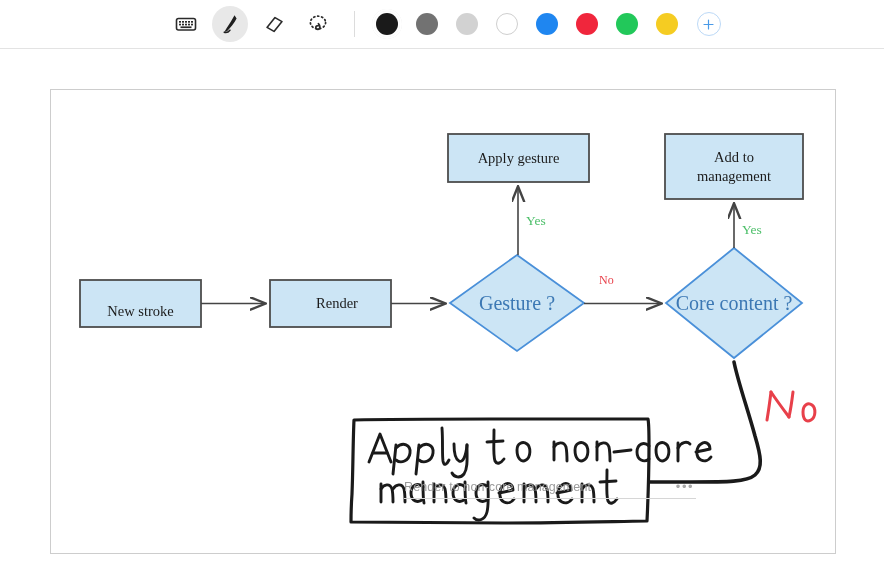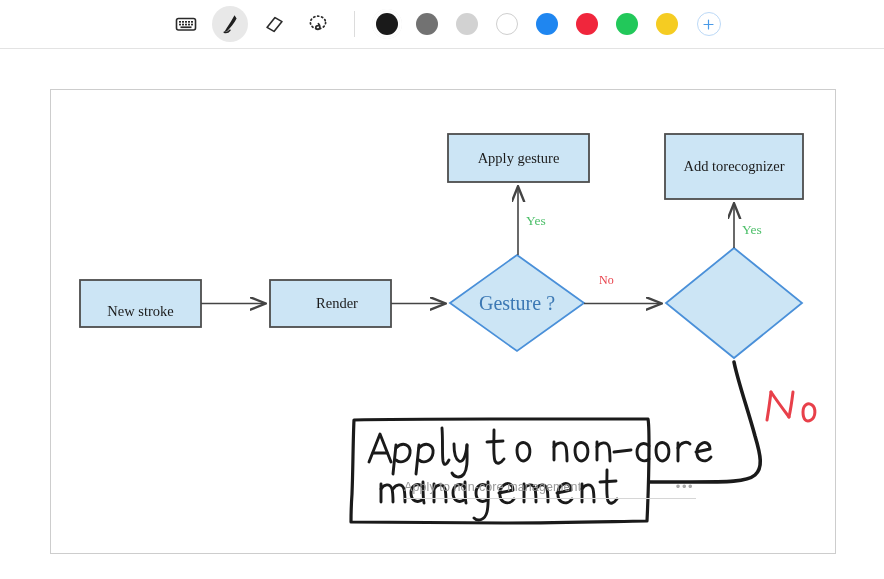--- a/index.html
+++ b/index.html
@@ -300,32 +300,33 @@
       <path d="M752,322 C752,315 757,312 761,315 C765,318 765,327 760,330 C755,333 752,329 752,322Z"></path>
     </g>
   </svg>
 
   <div class="node-label box-label" style="left:29px; top:190px; width:121px; height:62px;">New stroke</div>
 
   <div class="node-label box-label" style="left:228px; top:190px; width:116px; height:47px;">Render</div>
 
   <div class="node-label box-label" style="left:397px; top:44px; width:141px; height:48px;">Apply gesture</div>
 
-  <div class="node-label box-label" style="left:614px; top:44px; width:138px; height:65px; ">
+  <div class="node-label box-label" style="left:614px; top:44px; width:138px; height:65px; flex-direction:column;">
     <span>Add to</span>
-    <span>recognizer</span>
+    <span>management</span>
   </div>
 
   <div class="node-label diamond-label" style="left:399px; top:195px; width:134px; height:36px;">Gesture ?</div>
 
+  <div class="node-label diamond-label" style="left:615px; top:195px; width:136px; height:36px;">Core content ?</div>
 
   <div class="node-label edge-yes" style="left:475px; top:122px; width:44px; height:18px; justify-content:flex-start;">Yes</div>
 
   <div class="node-label edge-no" style="left:548px; top:181px; width:44px; height:18px; justify-content:flex-start;">No</div>
 
   <div class="node-label edge-yes" style="left:691px; top:131px; width:44px; height:18px; justify-content:flex-start;">Yes</div>
 
   <div id="note-header">
-    <span id="note-header-title">Apply to non-core management</span>
+    <span id="note-header-title">Render to non-core management</span>
     <span id="note-header-menu">•••</span>
   </div>
 
 </div>
 
 </body></html>

